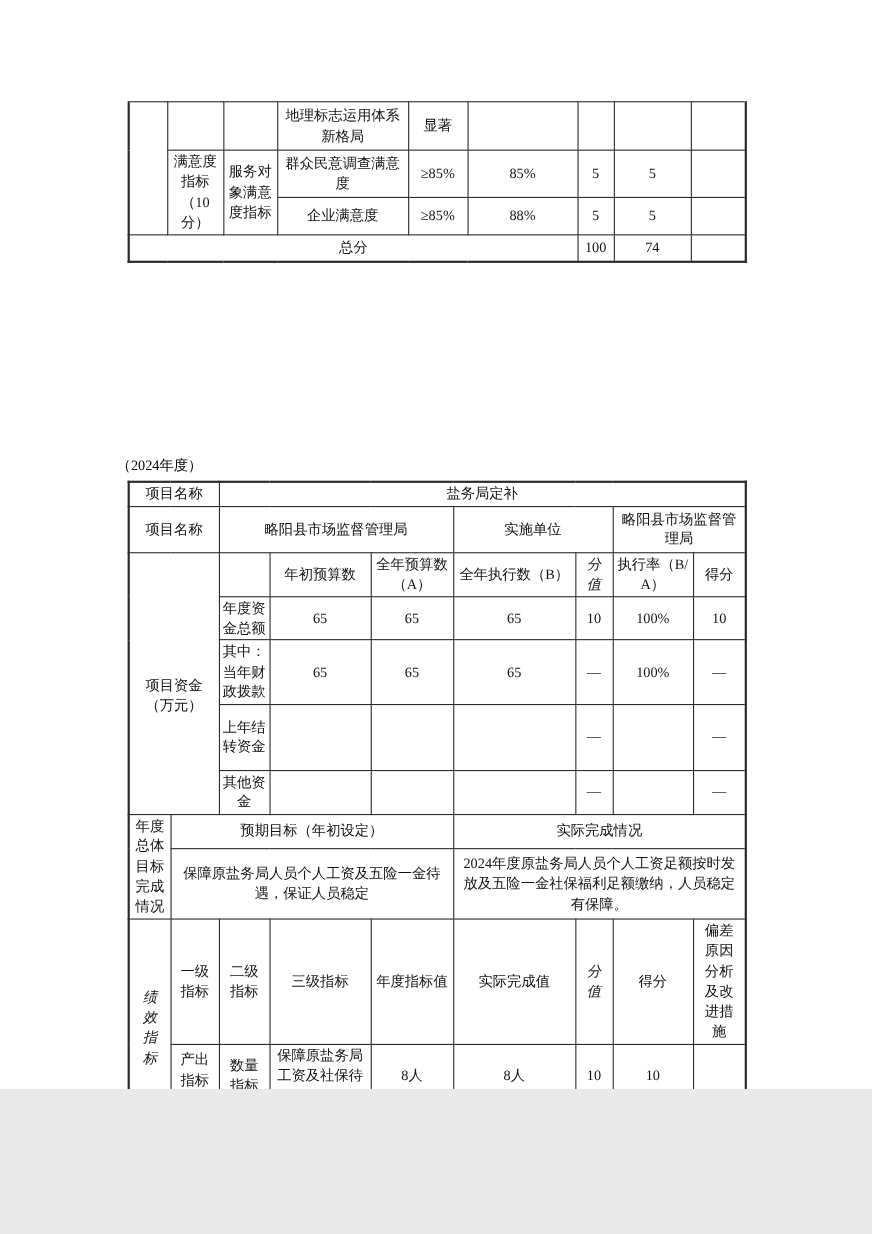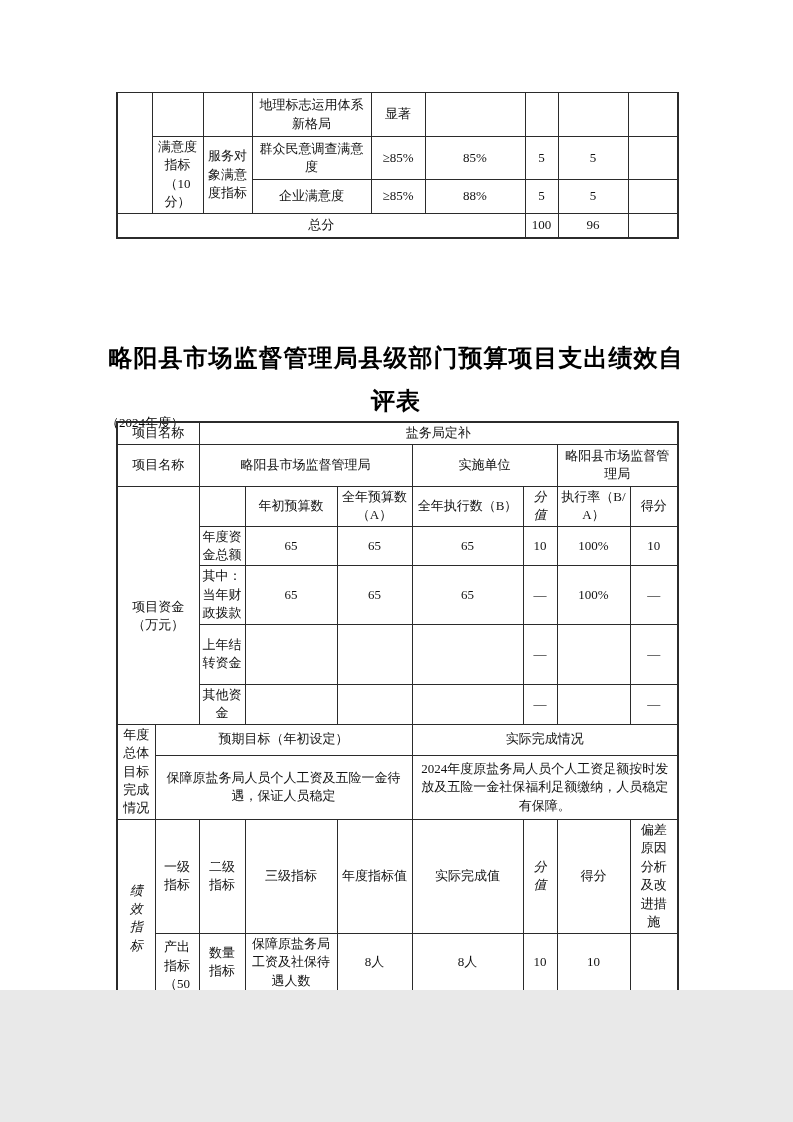--- a/index.html
+++ b/index.html
@@ -21,21 +21,21 @@
   }
   table.doc td{
     border:1px solid #2b2b2b;
     text-align:center;
     vertical-align:middle;
     padding:1px 3px;
     overflow:hidden;
     word-break:break-all;
   }
   table.t1{border:2px solid #2b2b2b;border-top:1px solid #2b2b2b;left:116px;top:92px;width:561px;}
-  table.t2{border:2px solid #2b2b2b;border-bottom:none;left:116px;top:421px;width:561px;}
+  table.t2{border:2px solid #2b2b2b;border-bottom:none;left:116px;top:437px;width:561px;}
   td.al{text-align:left;}
   td.cut{border-bottom:none;}
   .w1{display:inline-block;width:1.15em;font-style:italic;}
   .w2{display:inline-block;width:2.3em;}
   .w45{display:inline-block;width:4.6em;margin-top:22px;}
   .title{
     position:absolute;left:106px;top:336px;width:580px;
     text-align:center;
     font-family:"Liberation Sans","DejaVu Sans",sans-serif;
     font-weight:bold;
@@ -91,27 +91,26 @@
       <td class="al">企业满意度</td>
       <td>≥85%</td>
       <td>88%</td>
       <td>5</td>
       <td>5</td>
       <td></td>
     </tr>
     <tr style="height:25px">
       <td colspan="6">总分</td>
       <td>100</td>
-      <td>96</td>
+      <td>74</td>
       <td></td>
     </tr>
   </tbody>
     </table>
 
-  <div class="title">略阳县市场监督管理局县级部门预算项目支出绩效自评表</div>
   <div class="subtitle">（2024年度）</div>
 
   <table class="doc t2">
     <colgroup>
       <col style="width:38px">
         <col style="width:44px">
         <col style="width:46px">
       <col style="width:92px">
         <col style="width:75px">
         <col style="width:111px">

